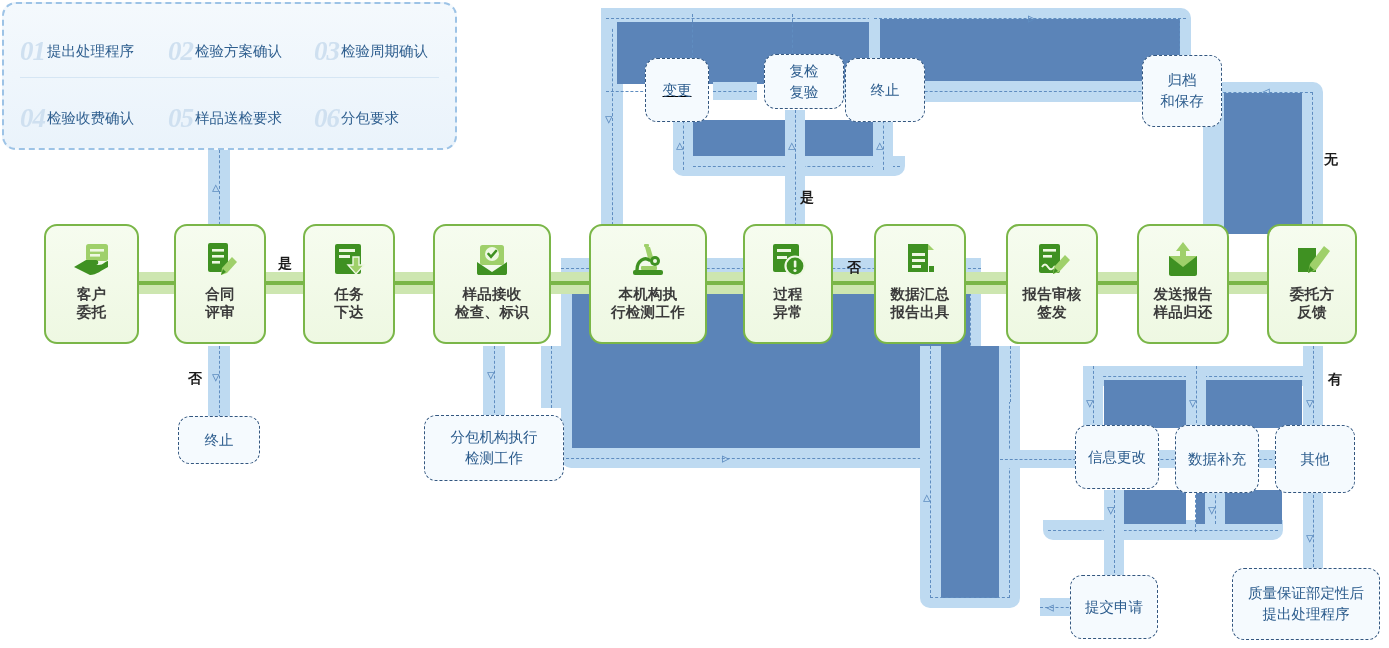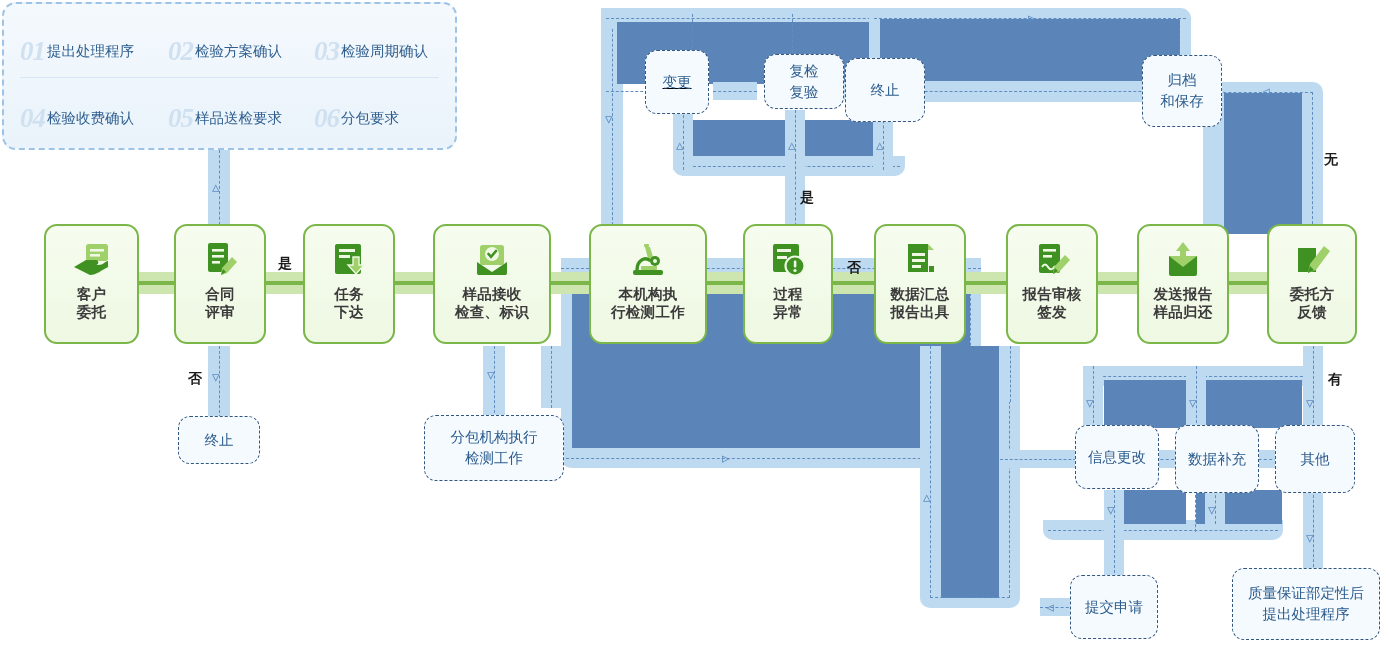--- a/index.html
+++ b/index.html
@@ -360,21 +360,21 @@
 
   <div class="bnode" style="left:178px;top:416px;width:82px;height:48px;">
     <span>终止</span>
   </div>
 
   <div class="bnode" style="left:424px;top:415px;width:140px;height:66px;">
     <span>分包机构执行
 检测工作</span>
   </div>
 
-  <div class="bnode" style="left:645px;top:50px;width:64px;height:64px;text-decoration:underline;">
+  <div class="bnode" style="left:645px;top:58px;width:64px;height:64px;text-decoration:underline;">
     <span>变更</span>
   </div>
 
   <div class="bnode" style="left:745px;top:54px;width:80px;height:55px;margin-left:19px;">
     <span>复检
 复验</span>
   </div>
 
   <div class="bnode" style="left:845px;top:58px;width:80px;height:64px;">
     <span>终止</span>

